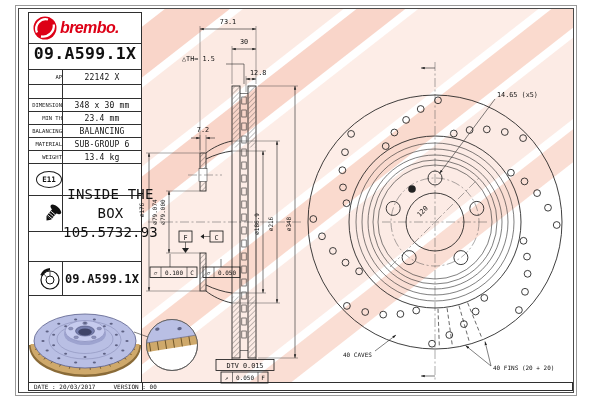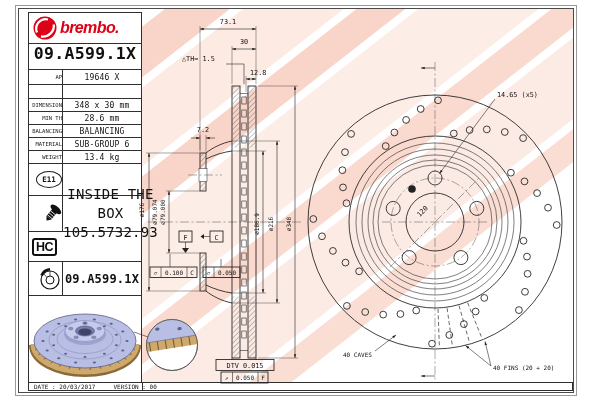--- a/index.html
+++ b/index.html
@@ -80,33 +80,33 @@
         <path d="M5,17.5 A9.5,9.5 0 0 1 16,4.5" stroke="#fff" stroke-width="2.3" fill="none"></path>
         <path d="M9,21.5 A11,11 0 0 0 21.8,9.5" stroke="#fff" stroke-width="2.3" fill="none"></path>
       </svg>
       <span class="wordmark" style="color:#dd0016">brembo.</span>
     </div>
     <div class="tb-row r-part">
       <div class="big">09.A599.1X</div>
     </div>
     <div class="tb-row h15">
       <div class="lab">AP</div>
-      <div class="val">19646 X</div>
+      <div class="val">22142 X</div>
     </div>
     <div class="tb-row h14">
       <div class="lab"></div>
       <div class="val"></div>
     </div>
     <div class="tb-row h13">
       <div class="lab">DIMENSION</div>
       <div class="val">348 x 30 mm</div>
     </div>
     <div class="tb-row h13">
       <div class="lab">MIN TH</div>
-      <div class="val">28.6 mm</div>
+      <div class="val">23.4 mm</div>
     </div>
     <div class="tb-row h13">
       <div class="lab">BALANCING</div>
       <div class="val">BALANCING</div>
     </div>
     <div class="tb-row h13">
       <div class="lab">MATERIAL</div>
       <div class="val">SUB-GROUP 6</div>
     </div>
     <div class="tb-row h13">
@@ -128,23 +128,20 @@
             <path d="M7,8.5 H13 M7,11 H13 M7,13.5 H13" stroke="#fff" stroke-width=".8"></path>
           </g>
         </svg>
       </div>
       <div class="val two" style="font-size:14px">
         <span>INSIDE THE BOX</span>
         <span>105.5732.93</span>
       </div>
     </div>
     <div class="tb-row h30">
-      <div class="lab" style="border-right:none;justify-content:flex-start;padding-left:3px;">
-        <span class="hc-badge">HC</span>
-      </div>
       <div class="val"></div>
     </div>
     <div class="tb-row h34 r13">
       <div class="lab">
         <svg width="24" height="24" viewBox="0 0 24 24">
           <circle cx="12" cy="13" r="9" stroke="#111" stroke-width="1.2" fill="none"></circle>
           <circle cx="12" cy="13" r="4" stroke="#111" stroke-width="1" fill="none"></circle>
           <path d="M3.5,8.5 A10,10 0 0 1 12,2.2" stroke="#111" stroke-width="2.6" fill="none"></path>
           <path d="M12,9 L12,4.2 M8.5,10 L5.5,6.5" stroke="#111" stroke-width=".7"></path>
         </svg>

